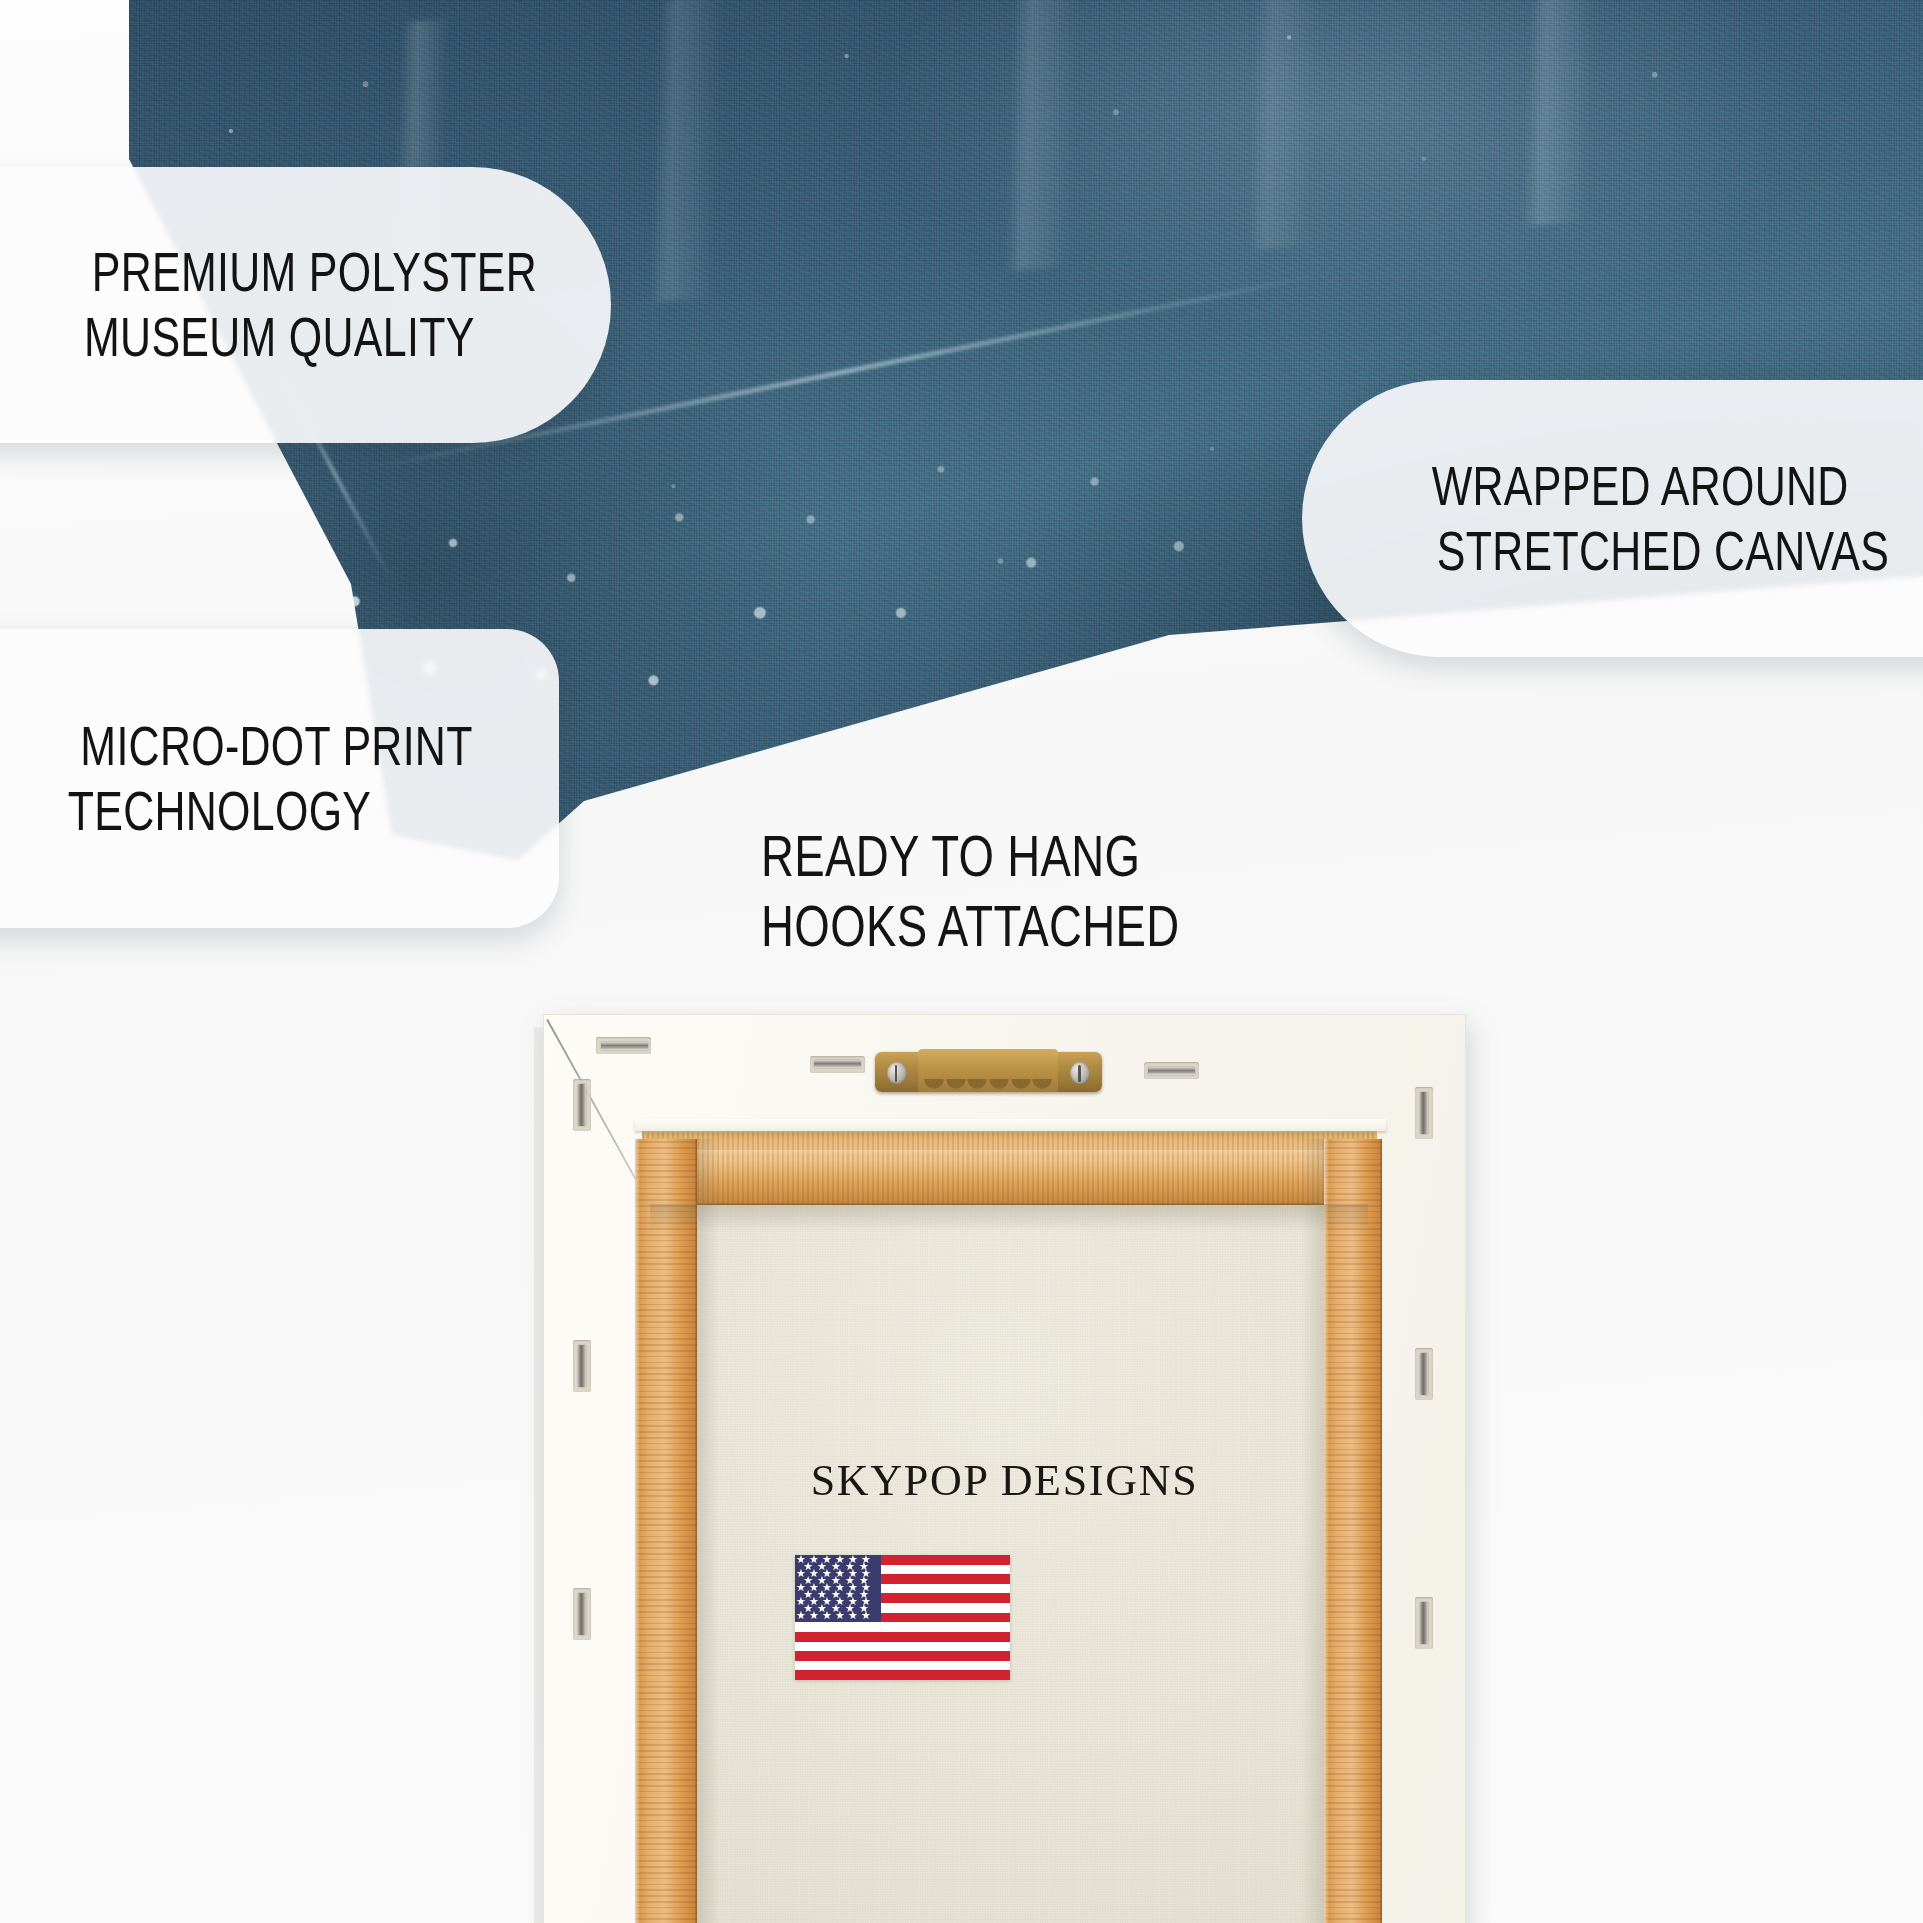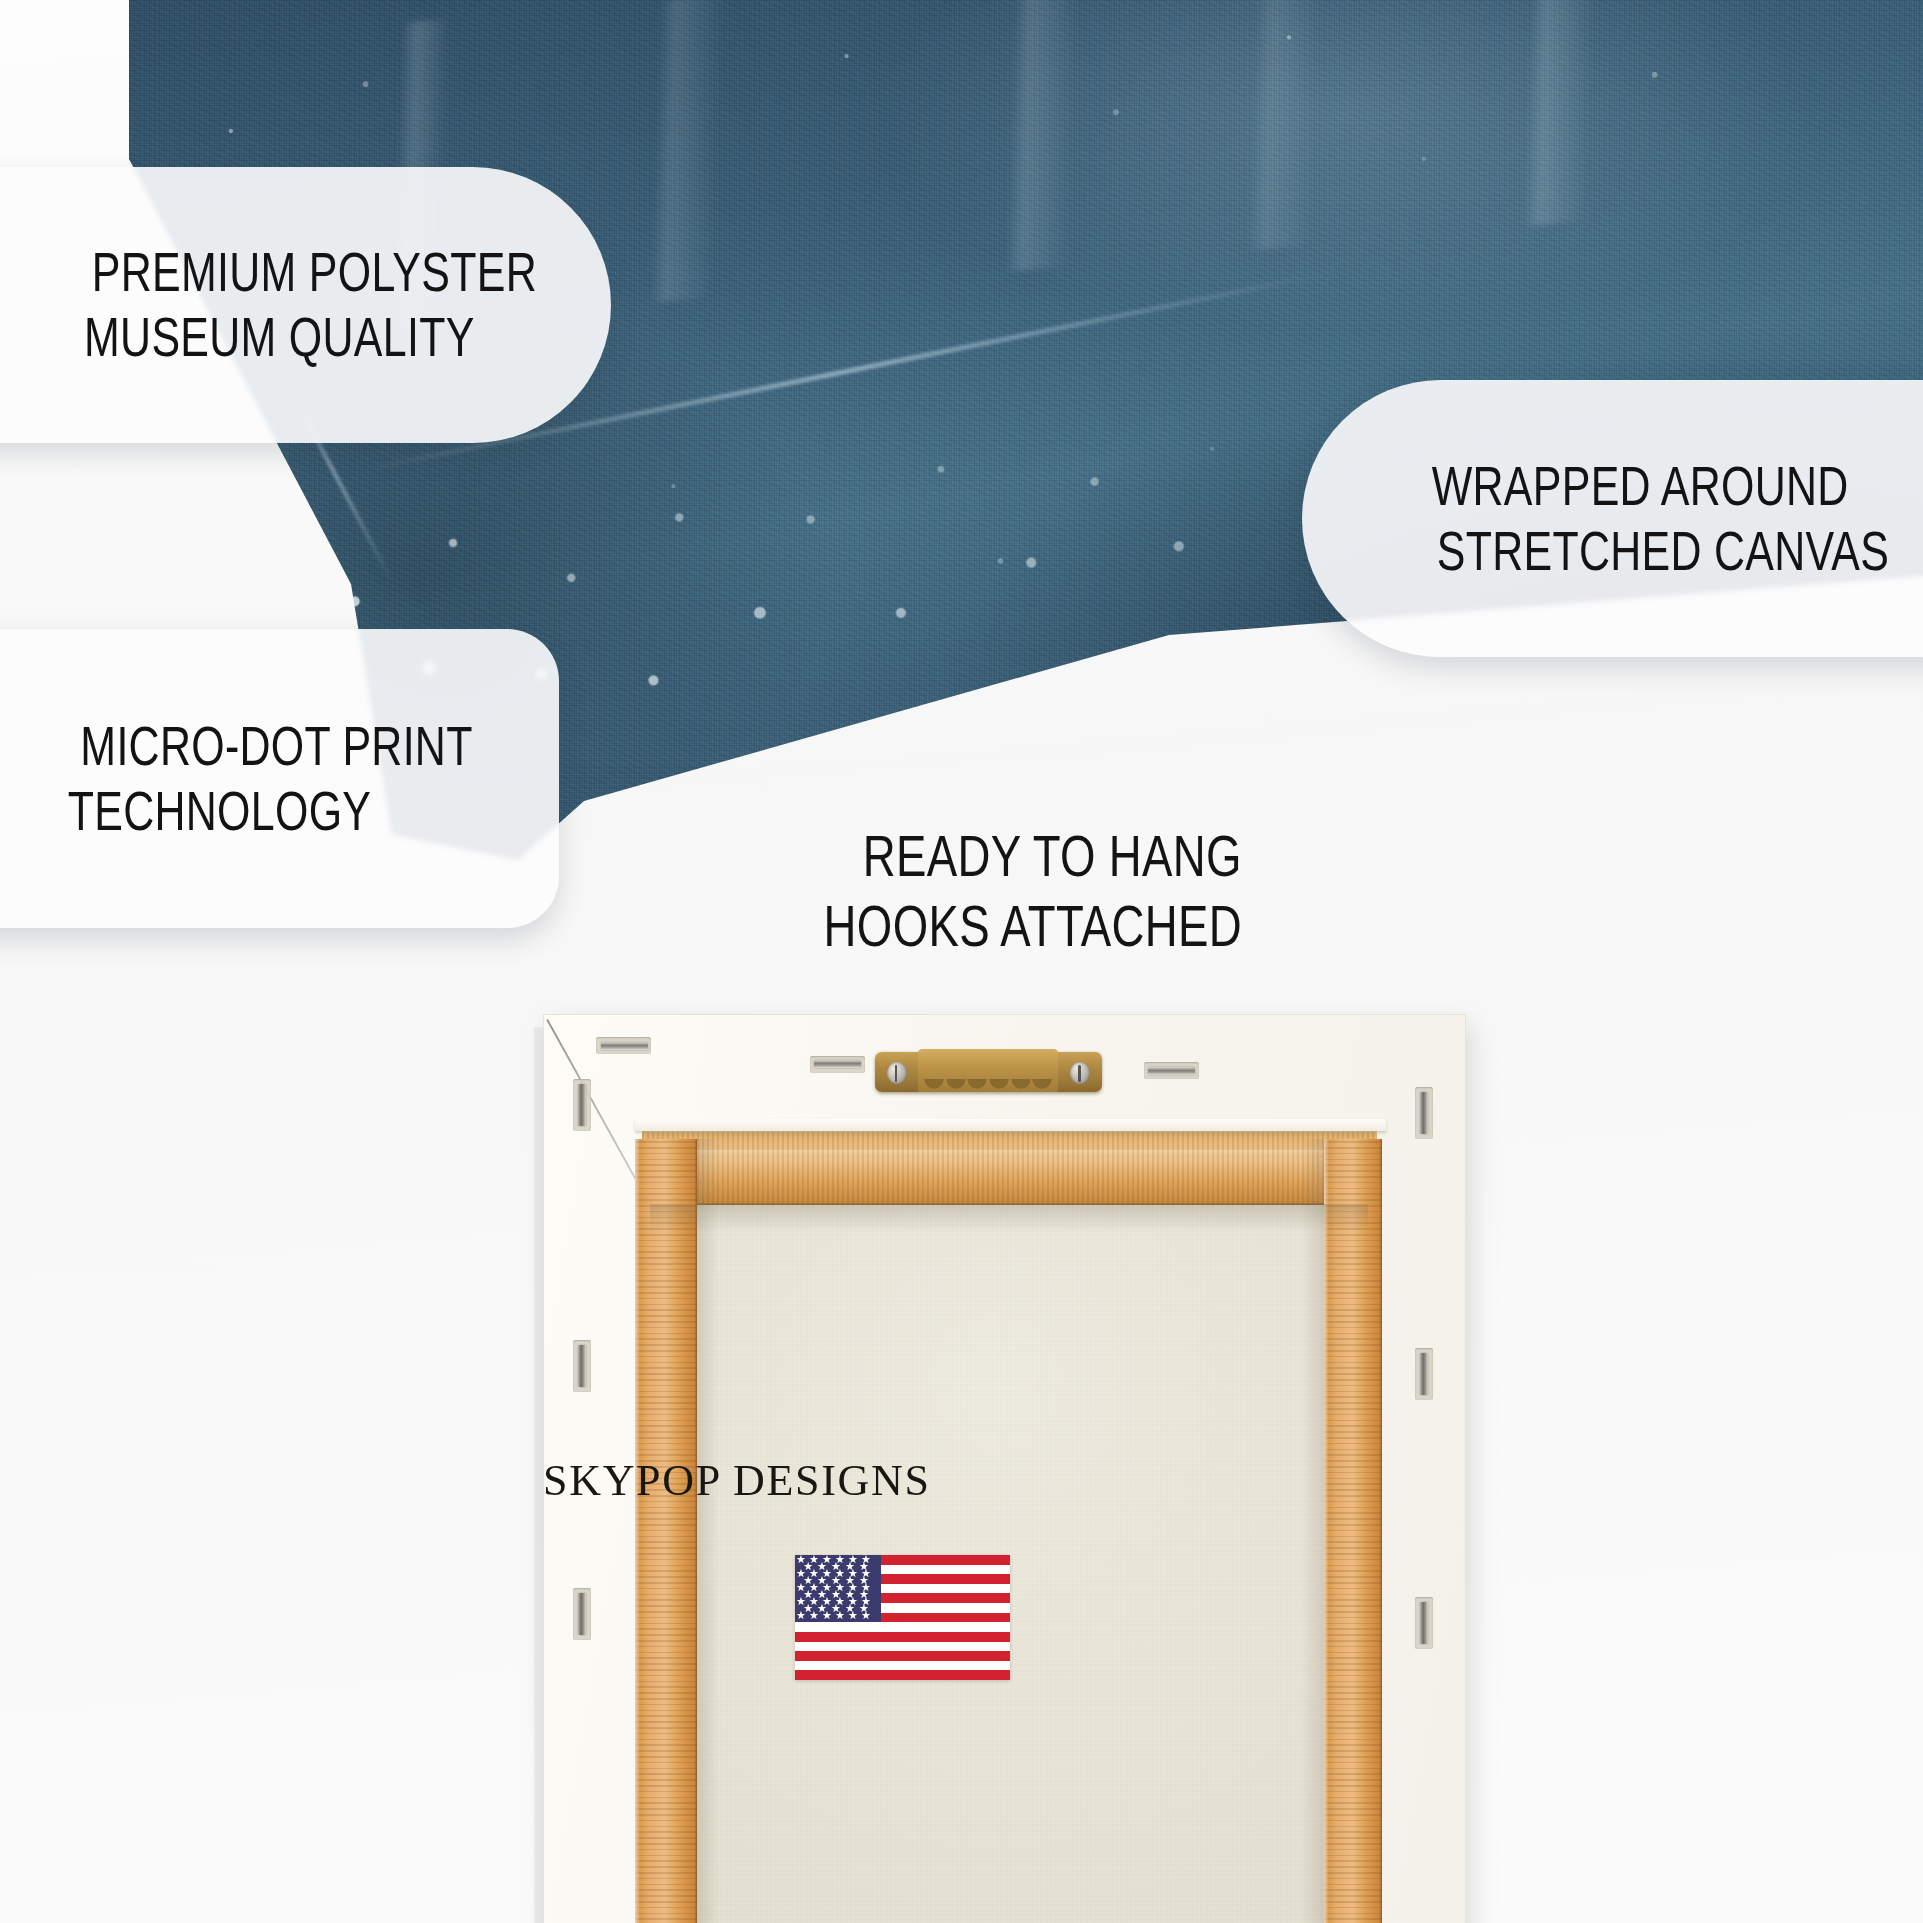--- a/index.html
+++ b/index.html
@@ -149,21 +149,21 @@
   #pill-micro{
     left:-117px;top:629px;width:676px;height:299px;
     border-radius:0 52px 52px 0;
     align-items:flex-start;padding-left:142px;
   }
   #pill-micro .line{font-size:55px;}
 
   
   #ready-heading{
     position:absolute;left:701px;top:822px;width:601px;
-    text-align:right;color:#141414;
+    text-align:left;color:#141414;
   }
   #ready-heading .line{
     font-family:"Liberation Sans", sans-serif;
     font-size:57px;font-weight:400;letter-spacing:0.4px;
     transform:scaleX(.80);line-height:1.22;white-space:nowrap;
   }
 
   
   #product{
     position:absolute;left:543px;top:1014px;width:923px;height:935px;
@@ -301,21 +301,21 @@
   }
   .hanger-screw::after{
     content:"";position:absolute;left:8.3px;top:2.5px;width:2.5px;height:16.7px;
     background:#57544d;border-radius:1.7px;
   }
   #screw-l{left:11.7px;}
   #screw-r{left:195px;}
 
   
   #brand-text{
-    position:absolute;left:0;right:0;top:441px;
+    position:absolute;left:0;right:0;top:441px;text-align:center;
     font-family:"Liberation Serif", serif;
     font-size:44px;letter-spacing:1.7px;color:#191713;white-space:nowrap;
   }
   
   #us-flag{
     position:absolute;left:252px;top:541px;width:215px;height:125px;
     box-shadow:0 0.8px 3.3px rgba(120,110,90,.35);
     overflow:hidden;background:#fff;
   }
   .stripes{position:absolute;inset:0;}

